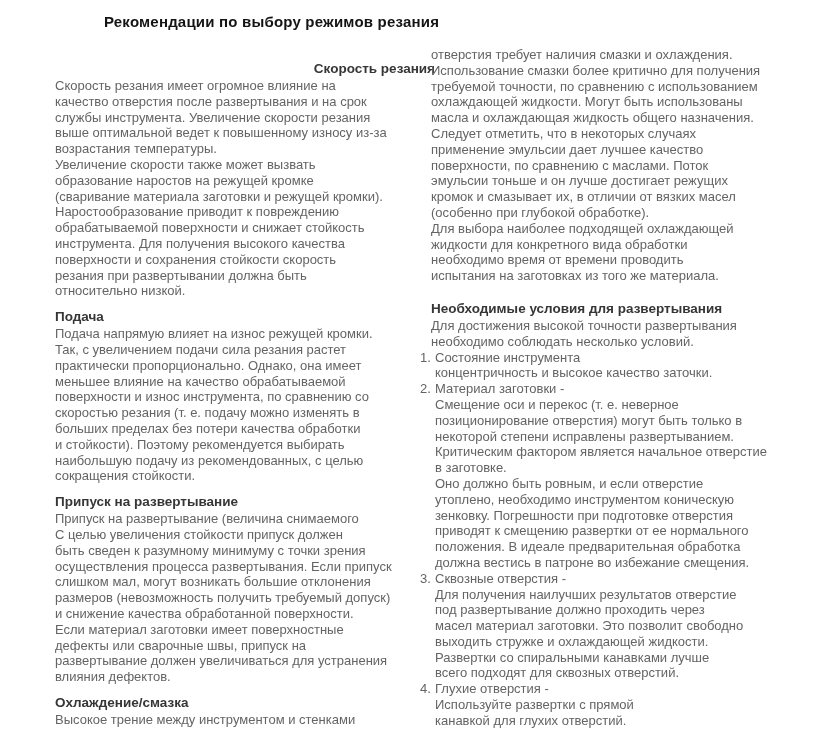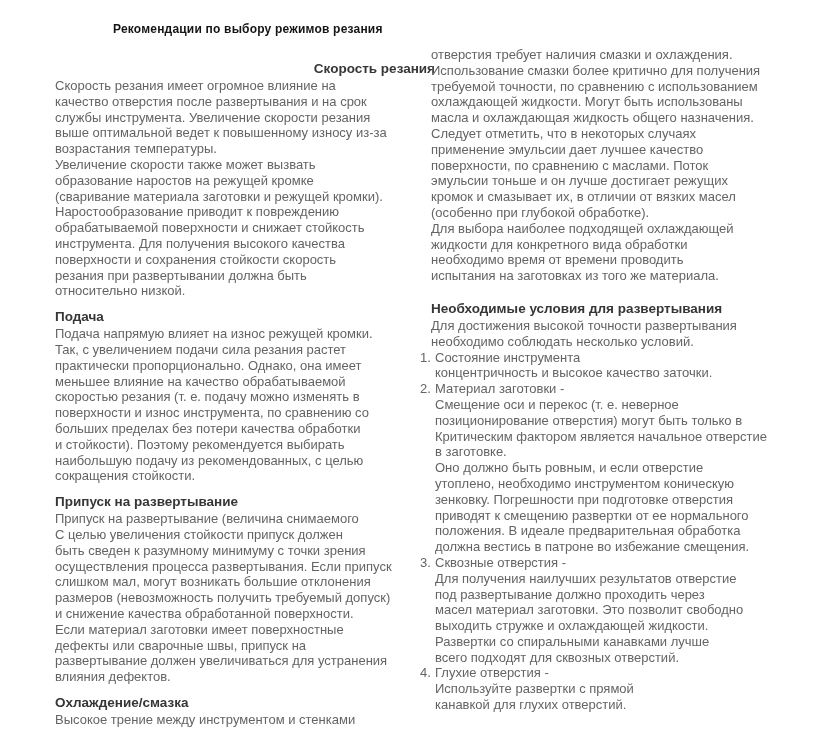--- a/index.html
+++ b/index.html
@@ -12,22 +12,22 @@
     width: 815px;
     height: 736px;
     background: #ffffff;
     overflow: hidden;
     font-family: "Liberation Sans", "DejaVu Sans", sans-serif;
   }
   .title {
     position: absolute;
     left: 100px;
     top: 9px;
-    margin: 13px;
-    font-size: 12px;
+    margin: 4px;
+    font-size: 15px;
     font-weight: bold;
     color: #141414;
     letter-spacing: 0.2px;
     white-space: nowrap;
   }
   .col {
     position: absolute;
     font-size: 13px;
     line-height: 15.8px;
     color: #646464;
@@ -76,22 +76,22 @@
         <div class="ln">поверхности и сохранения стойкости скорость</div>
         <div class="ln">резания при развертывании должна быть</div>
         <div class="ln">относительно низкой.</div>
       </section>
       <section class="section">
         <div class="section-heading">Подача</div>
         <div class="ln">Подача напрямую влияет на износ режущей кромки.</div>
         <div class="ln">Так, с увеличением подачи сила резания растет</div>
         <div class="ln">практически пропорционально. Однако, она имеет</div>
         <div class="ln">меньшее влияние на качество обрабатываемой</div>
+        <div class="ln">поверхности и износ инструмента, по сравнению со</div>
         <div class="ln">скоростью резания (т. е. подачу можно изменять в</div>
-        <div class="ln">поверхности и износ инструмента, по сравнению со</div>
         <div class="ln">больших пределах без потери качества обработки</div>
         <div class="ln">и стойкости). Поэтому рекомендуется выбирать</div>
         <div class="ln">наибольшую подачу из рекомендованных, с целью</div>
         <div class="ln">сокращения стойкости.</div>
       </section>
       <section class="section">
         <div class="section-heading">Припуск на развертывание</div>
         <div class="ln">Припуск на развертывание (величина снимаемого</div>
         <div class="ln">С целью увеличения стойкости припуск должен</div>
         <div class="ln">быть сведен к разумному минимуму с точки зрения</div>
@@ -135,20 +135,21 @@
             <div class="ln">Состояние инструмента</div>
             <div class="ln">концентричность и высокое качество заточки.</div>
           </div>
         </div>
         <div class="item">
           <span class="num">2.</span>
           <div class="item-body">
             <div class="ln">Материал заготовки -</div>
             <div class="ln">Смещение оси и перекос (т. е. неверное</div>
             <div class="ln">позиционирование отверстия) могут быть только в</div>
+            <div class="ln">некоторой степени исправлены развертыванием.</div>
             <div class="ln">Критическим фактором является начальное отверстие</div>
             <div class="ln">в заготовке.</div>
             <div class="ln">Оно должно быть ровным, и если отверстие</div>
             <div class="ln">утоплено, необходимо инструментом коническую</div>
             <div class="ln">зенковку. Погрешности при подготовке отверстия</div>
             <div class="ln">приводят к смещению развертки от ее нормального</div>
             <div class="ln">положения. В идеале предварительная обработка</div>
             <div class="ln">должна вестись в патроне во избежание смещения.</div>
           </div>
         </div>

